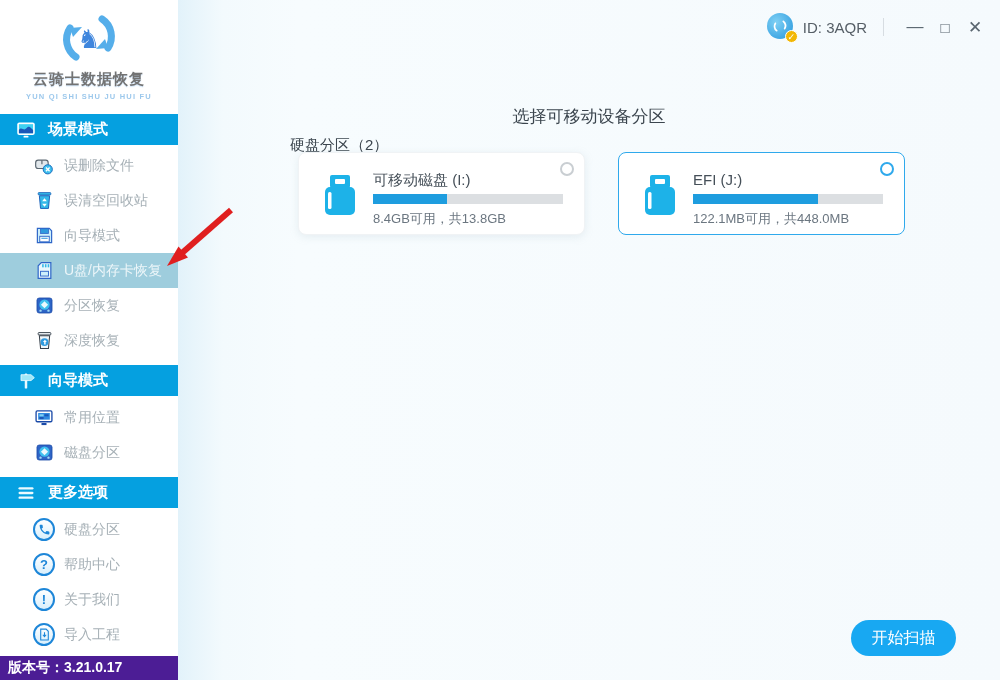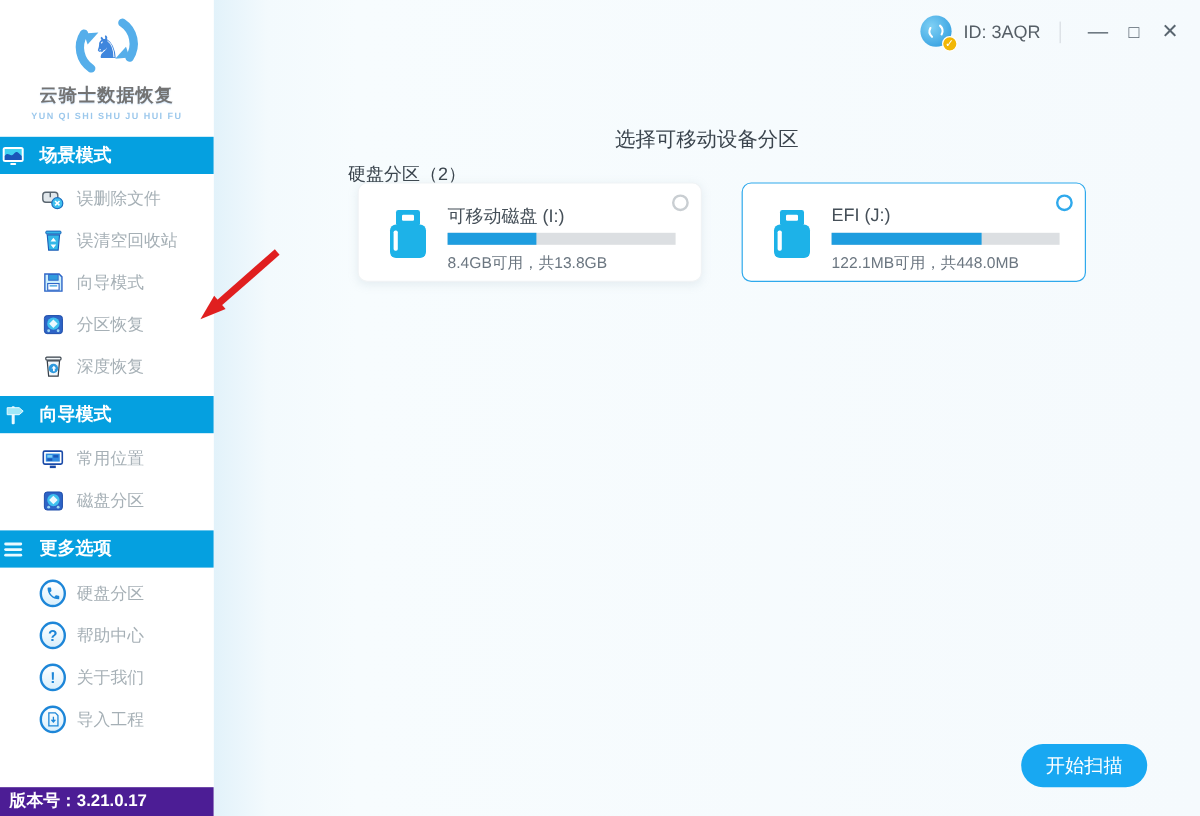--- a/index.html
+++ b/index.html
@@ -9,21 +9,21 @@
 
   
   .sidebar { position:absolute; left:0; top:0; width:178px; height:680px; background:#fff; z-index:2; }
   .logo-block { height:114px; text-align:center; padding-top:8px; }
   .logo-mark { width:66px; height:60px; margin:0 auto; display:block; }
   .logo-title { font-size:15px; font-weight:bold; color:#737373; letter-spacing:1px; margin-top:2px;
                 text-shadow:0 1px 1px rgba(120,180,240,.35); }
   .logo-sub { font-size:7.5px; color:#9cc8ec; letter-spacing:1.2px; margin-top:3px; font-weight:bold; }
 
   .sec-header { height:31px; background:#05a0e0; color:#fff; display:flex; align-items:center;
-                font-size:15px; font-weight:bold; }
+                padding-left:15px; font-size:15px; font-weight:bold; }
   .sec-header .hicon { width:22px; height:22px; margin-right:11px; display:flex; align-items:center; justify-content:center; }
   .menu-items { padding-top:3px; }
   .menu-items.pad4 { padding-top:4px; }
   .menu-item { height:35px; display:flex; align-items:center; padding-left:33px; cursor:pointer; }
   .menu-item .micon { width:22px; height:22px; margin-right:9px; display:flex; align-items:center; justify-content:center; }
   .menu-item .mlabel { font-size:14px; color:#a6b0b6; }
   .menu-item.selected { background:#9ecddd; }
   .menu-item.selected .mlabel { color:#edf6f9; }
   .mt7 { margin-top:7px; }
   .circ-icon { width:23px; height:23px; border-radius:50%; border:2px solid #1d86d8;
@@ -134,20 +134,32 @@
           <svg width="19" height="19" viewBox="0 0 24 24">
             <path d="M3 3 h15 l3 3 v15 H3 Z" fill="#cdeffb" stroke="#2f66c8" stroke-width="1.5"></path>
             <rect x="7" y="3.5" width="10" height="6" fill="#2f9ade" stroke="#2f66c8" stroke-width="1"></rect>
             <rect x="6" y="13" width="12" height="7" fill="#fff" stroke="#2f66c8" stroke-width="1.2"></rect>
             <line x1="8" y1="15.5" x2="16" y2="15.5" stroke="#2f9ade" stroke-width="1.3"></line>
           </svg>
         </span>
         <span class="mlabel">向导模式</span>
       </div>
 
+      <div class="menu-item selected">
+        <span class="micon">
+          <svg width="19" height="19" viewBox="0 0 24 24">
+            <path d="M8 2 h12 v20 H4 V6 Z" fill="#eaf8fd" stroke="#2f66c8" stroke-width="1.5"></path>
+            <rect x="9" y="4" width="2" height="4" fill="#35b8e8"></rect>
+            <rect x="12.5" y="4" width="2" height="4" fill="#35b8e8"></rect>
+            <rect x="16" y="4" width="2" height="4" fill="#35b8e8"></rect>
+            <rect x="7" y="13" width="10" height="6" fill="#cdeffb" stroke="#2f66c8" stroke-width="1.2"></rect>
+          </svg>
+        </span>
+        <span class="mlabel">U盘/内存卡恢复</span>
+      </div>
 
       <div class="menu-item">
         <span class="micon">
           <svg width="19" height="19" viewBox="0 0 24 24">
             <rect x="2.5" y="2.5" width="19" height="19" rx="3" fill="#2e64c6" stroke="#1a4aa8" stroke-width="1"></rect>
             <circle cx="12" cy="11" r="6.5" fill="#3fc0ee"></circle>
             <path d="M12 6.5 l4.5 4.5 -4.5 4.5 -4.5 -4.5 Z" fill="#fff" opacity="0.9"></path>
             <circle cx="7" cy="18.5" r="1.5" fill="#9fd8f2"></circle>
             <circle cx="17" cy="18.5" r="1.5" fill="#9fd8f2"></circle>
           </svg>

